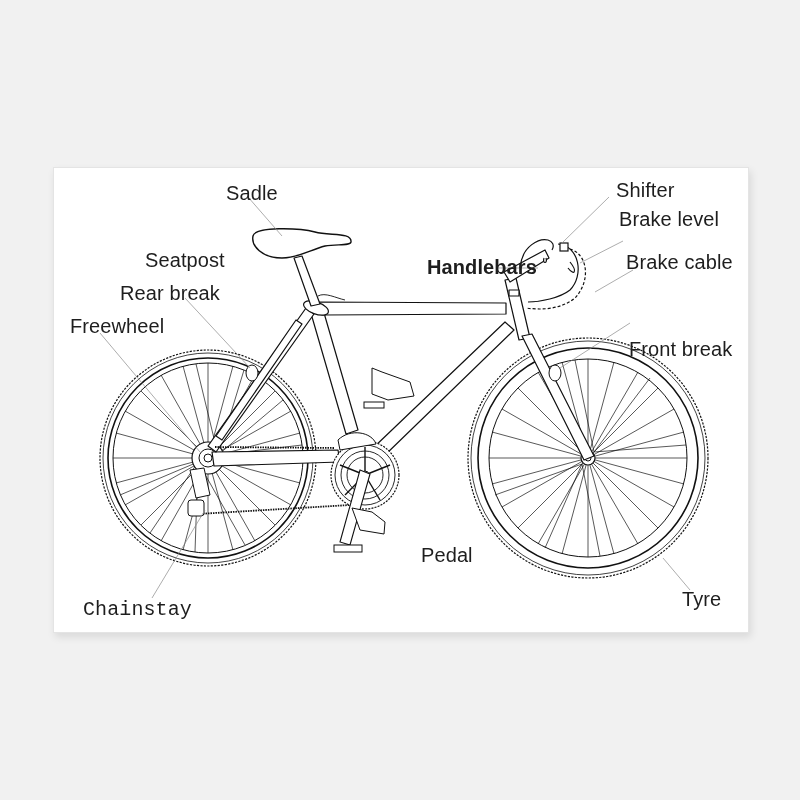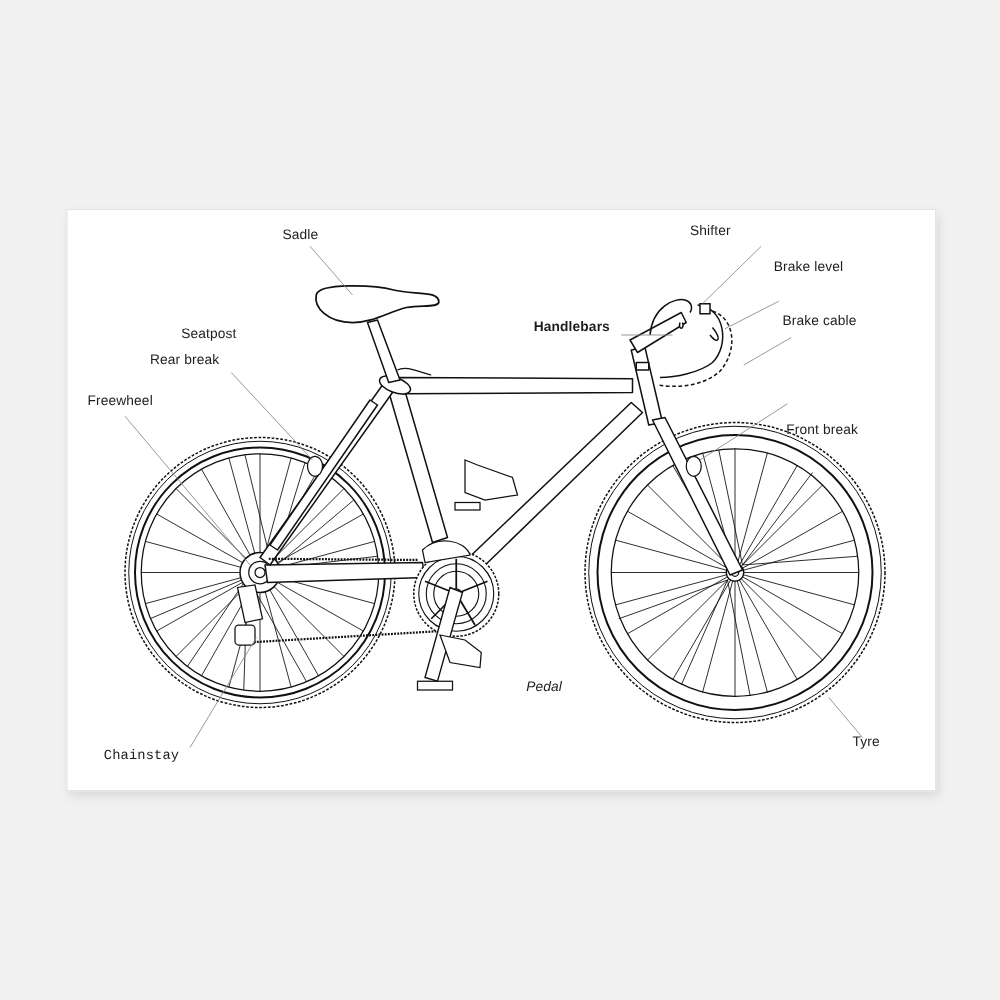--- a/index.html
+++ b/index.html
@@ -29,21 +29,21 @@
     }
     svg.art {
       position: absolute;
       left: 0;
       top: 0;
       width: 800px;
       height: 800px;
     }
     .lbl {
       position: absolute;
-      font-size: 11px;
+      font-size: 20px;
       color: #1e1e1e;
       white-space: nowrap;
       line-height: 1;
       letter-spacing: 0.1px;
     }
   </style>
 </head>
 <body>
 
 <div class="stage">
@@ -227,24 +227,24 @@
       <line x1="497" y1="268" x2="538" y2="268"></line>
       <line x1="609" y1="197" x2="562" y2="243"></line>
       <line x1="623" y1="241" x2="580" y2="263"></line>
       <line x1="633" y1="270" x2="595" y2="292"></line>
       <line x1="630" y1="323" x2="560" y2="368"></line>
       <line x1="690" y1="590" x2="663" y2="558"></line>
     </g>
   </svg>
 
   <span class="lbl" style="left:226px; top:183px;">Sadle</span>
-  <span class="lbl" style="left:145px; top:250px;margin-top:12px;">Seatpost</span>
+  <span class="lbl" style="left:145px; top:250px;">Seatpost</span>
   <span class="lbl" style="left:120px; top:283px;">Rear break</span>
   <span class="lbl" style="left:70px; top:316px;">Freewheel</span>
   <span class="lbl" style="left:83px; top:600px;font-family:Liberation Mono, monospace;">Chainstay</span>
-  <span class="lbl" style="left:421px; top:545px;font-style:italic;">Pedal</span>
+  <span class="lbl" style="left:421px; top:545px;">Pedal</span>
   <span class="lbl" style="left:427px; top:257px;font-weight:bold;">Handlebars</span>
-  <span class="lbl" style="left:552px; top:180px;">Shifter</span>
+  <span class="lbl" style="left:616px; top:180px;">Shifter</span>
   <span class="lbl" style="left:619px; top:209px;">Brake level</span>
   <span class="lbl" style="left:626px; top:252px;text-align:center;">Brake cable</span>
   <span class="lbl" style="left:629px; top:308px;margin-top:31px;">Front break</span>
   <span class="lbl" style="left:682px; top:589px;">Tyre</span>
 </div>
 
 </body></html>

